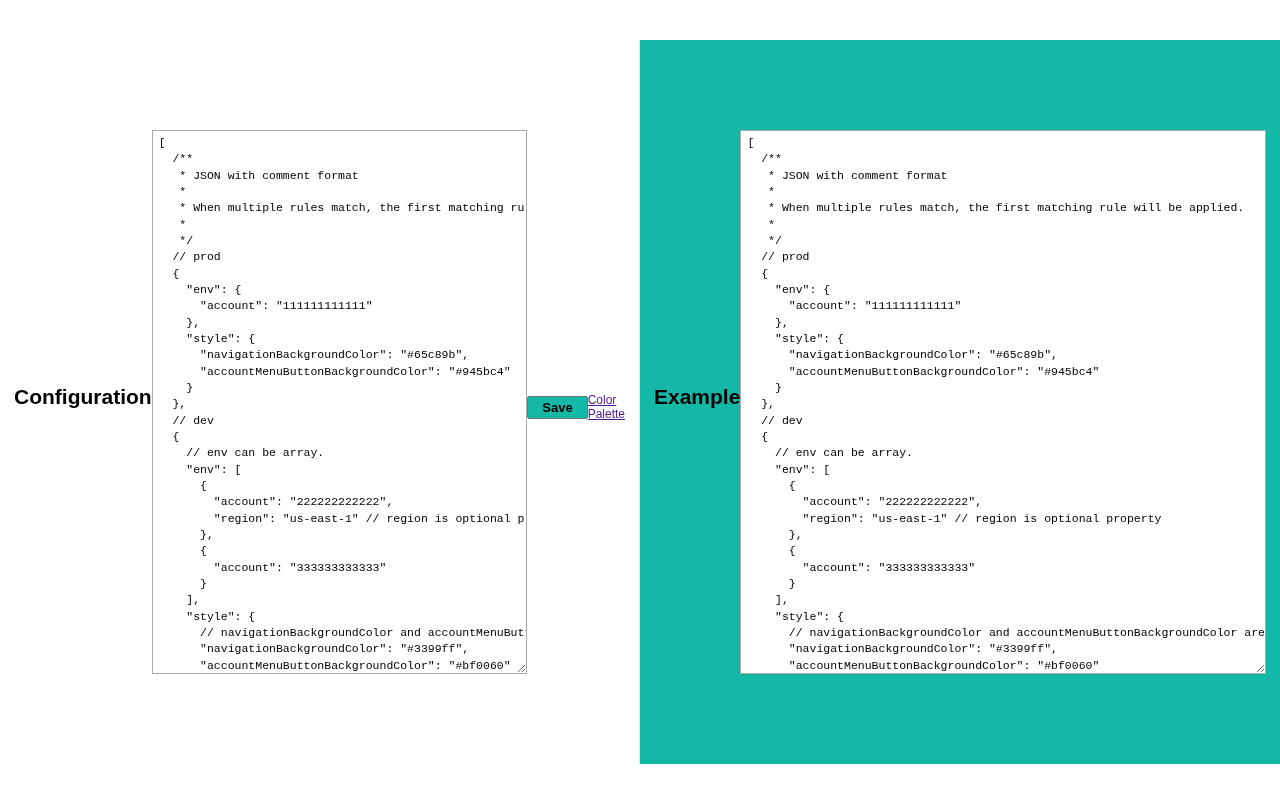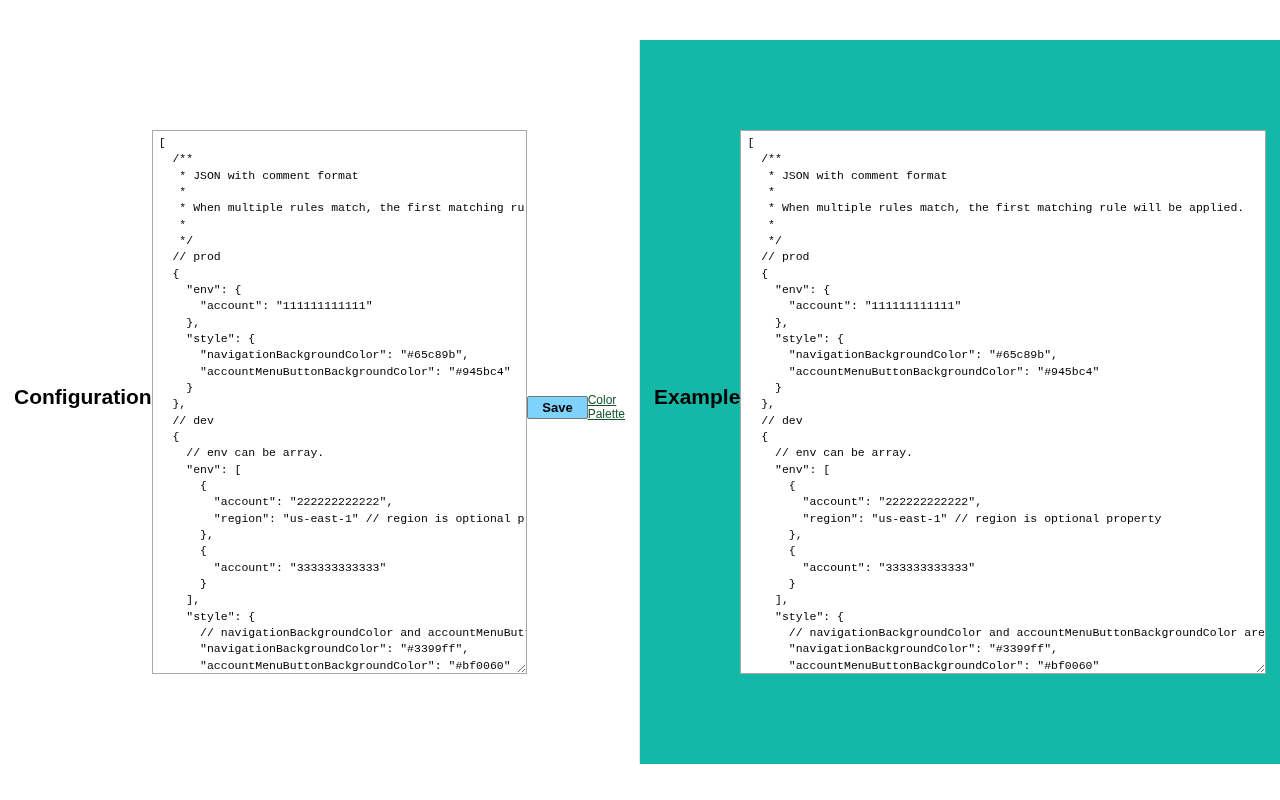--- a/index.html
+++ b/index.html
@@ -63,29 +63,29 @@
       display: flex;
       align-items: center;
       justify-content: space-between;
       margin-top: 10px;
     }
     .save-btn {
       font-family: inherit;
       font-size: 13px;
       font-weight: 600;
       padding: 3px 14px;
-      background: #7dd3fc;
+      background: #14b8a6;
       border: 1px solid #767676;
       border-radius: 2px;
       cursor: pointer;
       color: #000;
     }
     .palette-link {
       font-size: 12px;
-      color: #14532d;
+      color: #4c1d95;
       text-decoration: underline;
       cursor: pointer;
     }
   </style>
 </head>
 <body>
 
 <div class="top-space"></div>
 
 <div class="container">

